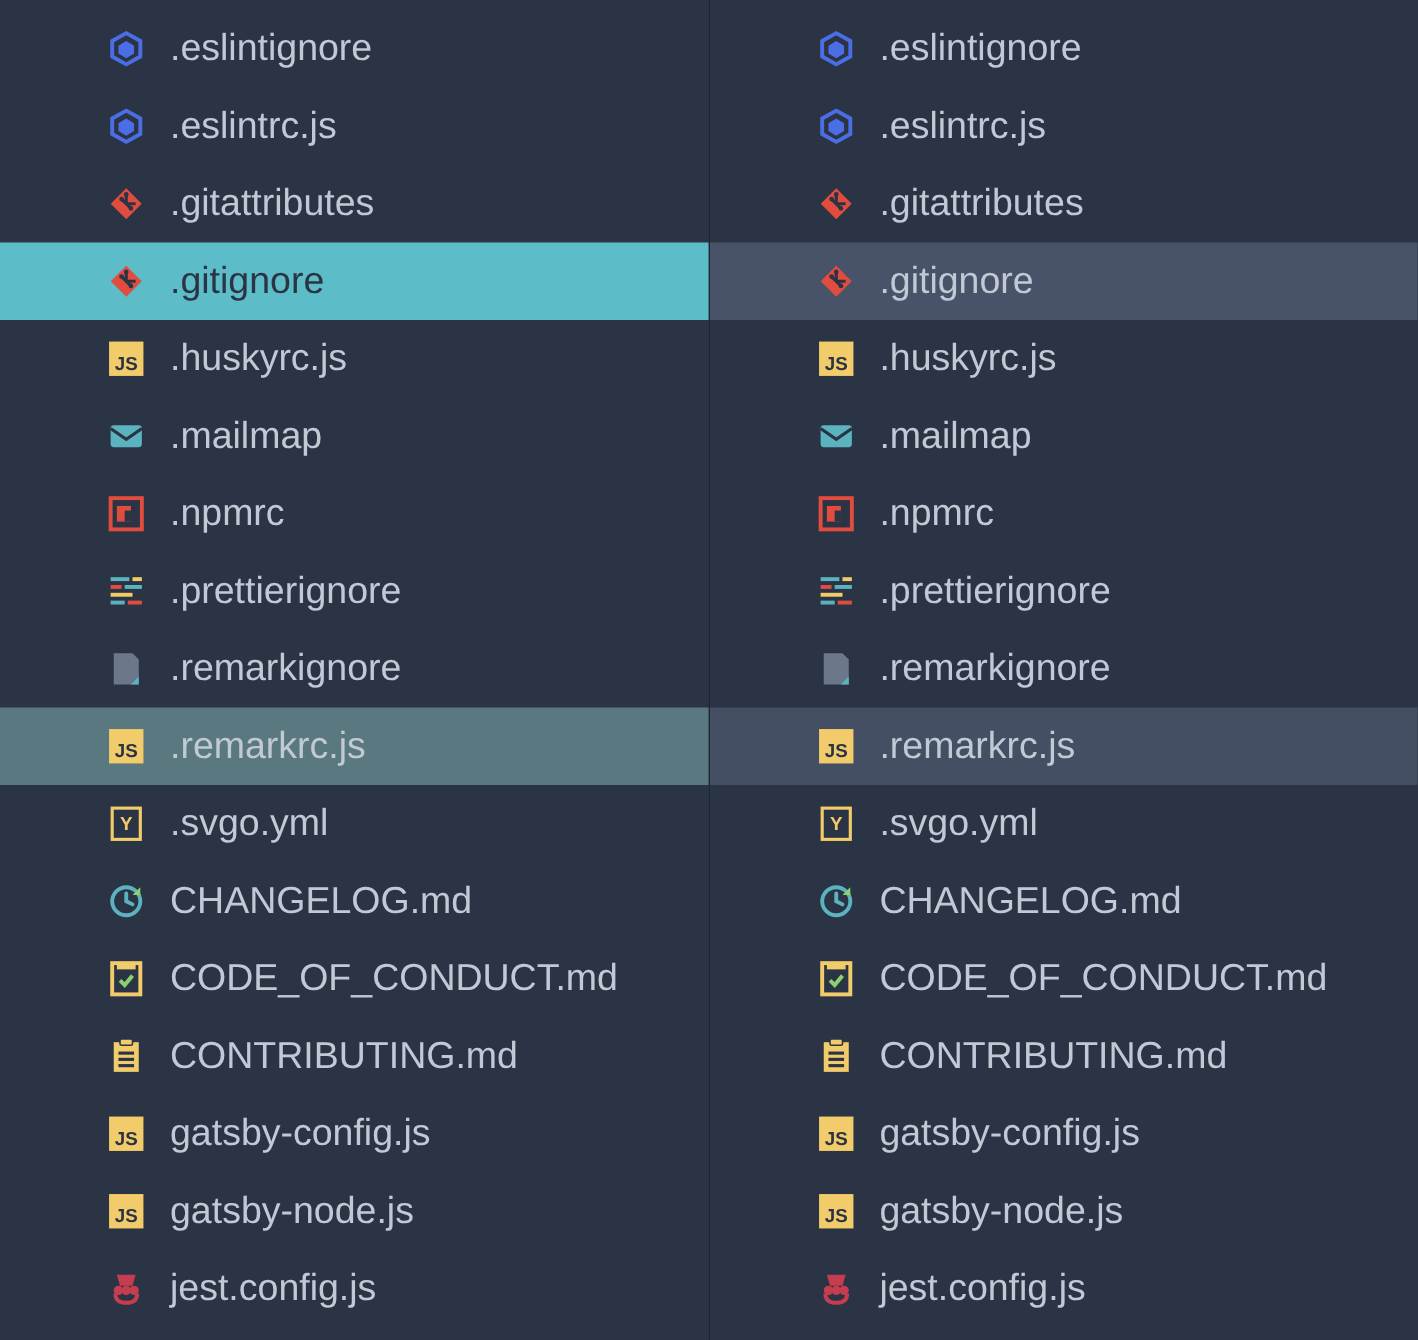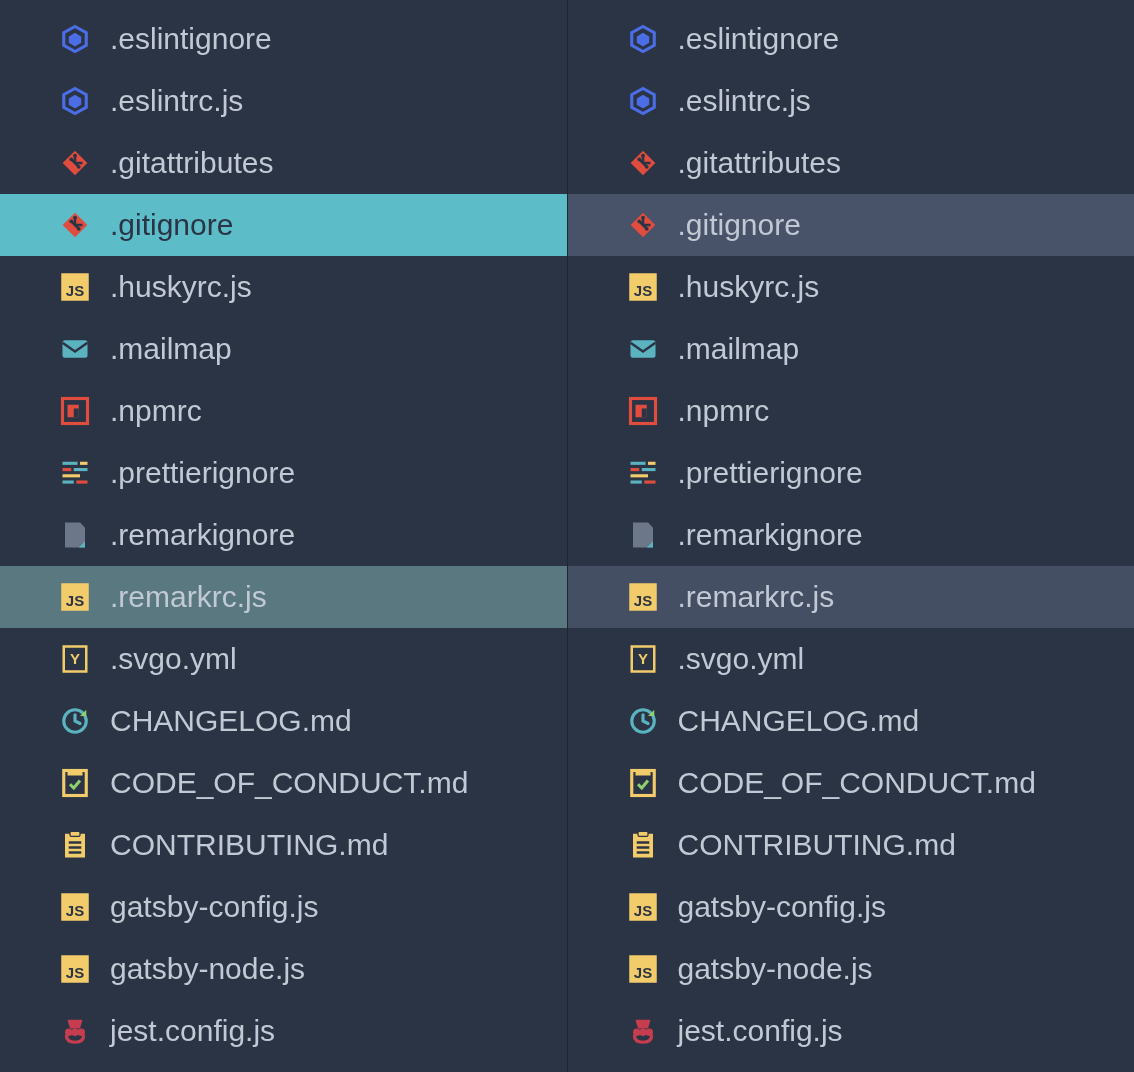--- a/index.html
+++ b/index.html
@@ -21,21 +21,21 @@
       flex-direction: column;
       padding-top: 8px;
     }
     .pane + .pane {
       border-left: 1px solid #1f2633;
     }
     .file-row {
       display: flex;
       align-items: center;
       height: 62px;
-      padding-left: 60px;
+      padding-left: 86px;
       cursor: pointer;
       color: #aeb9c9;
     }
     .file-row.selected-left {
       background: #5cbcc8;
       color: #2b3444;
     }
     .file-row.selected-left .label {
       color: #2b3444;
       font-weight: 500;

